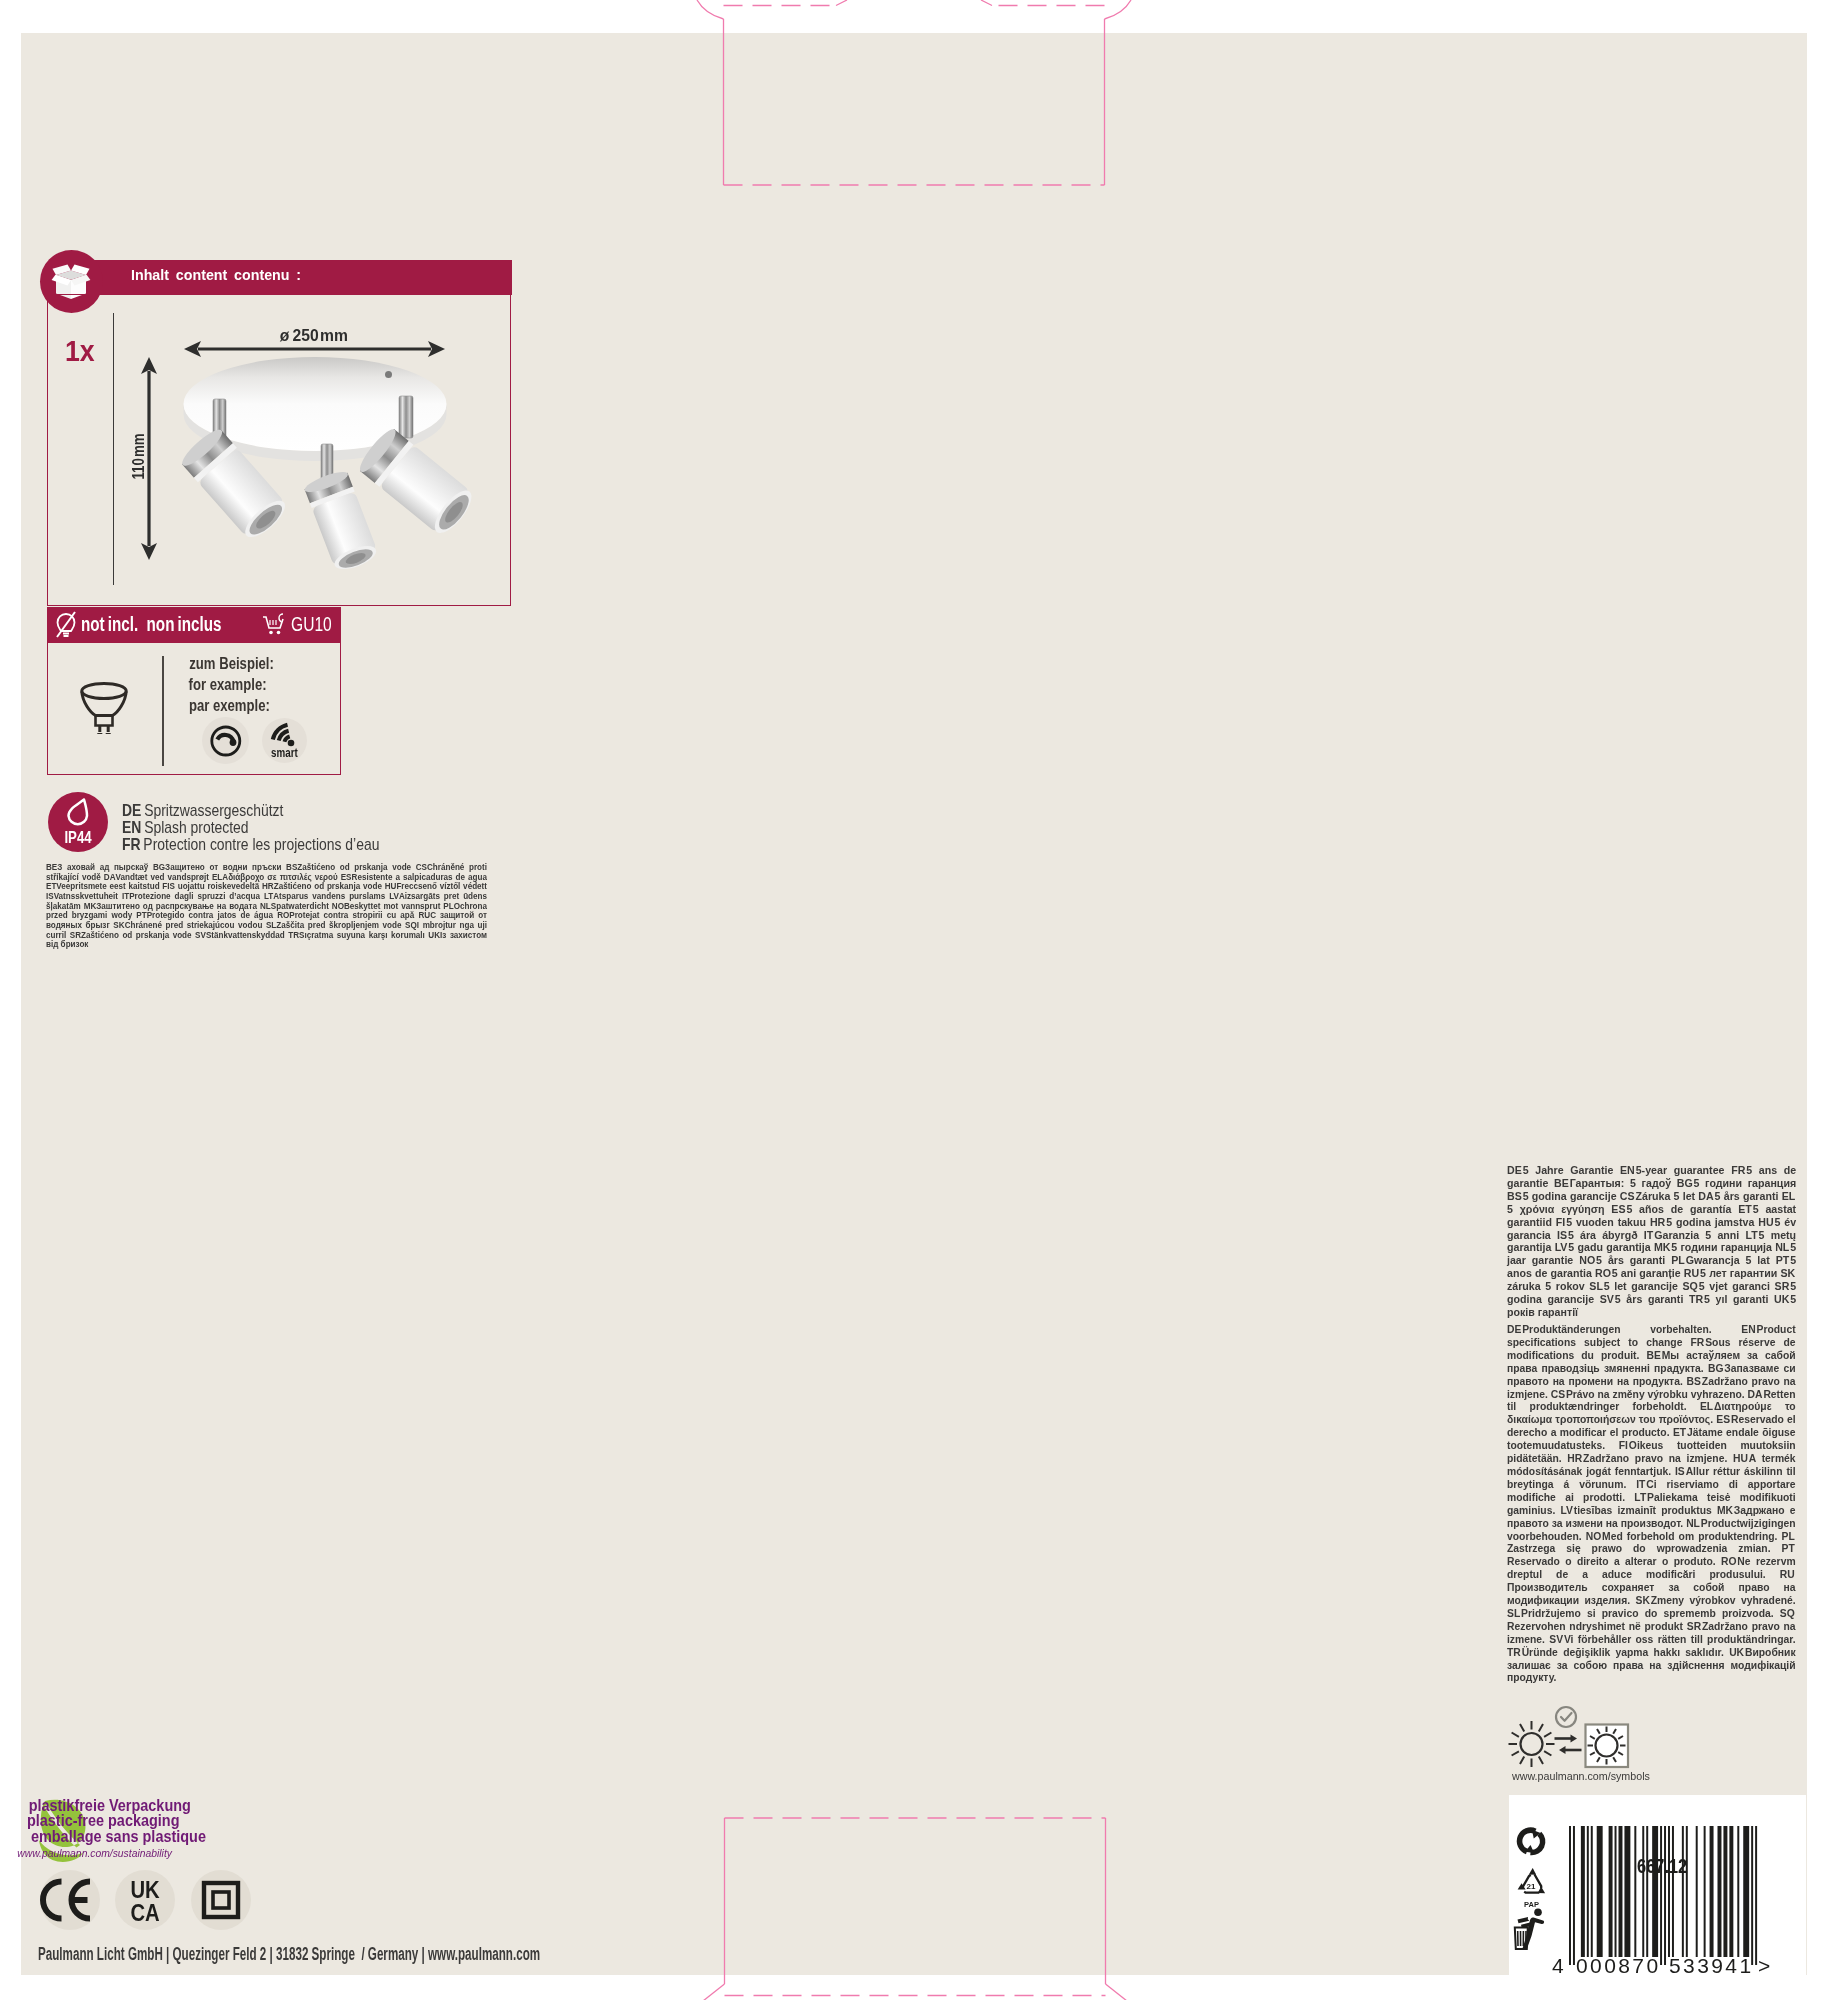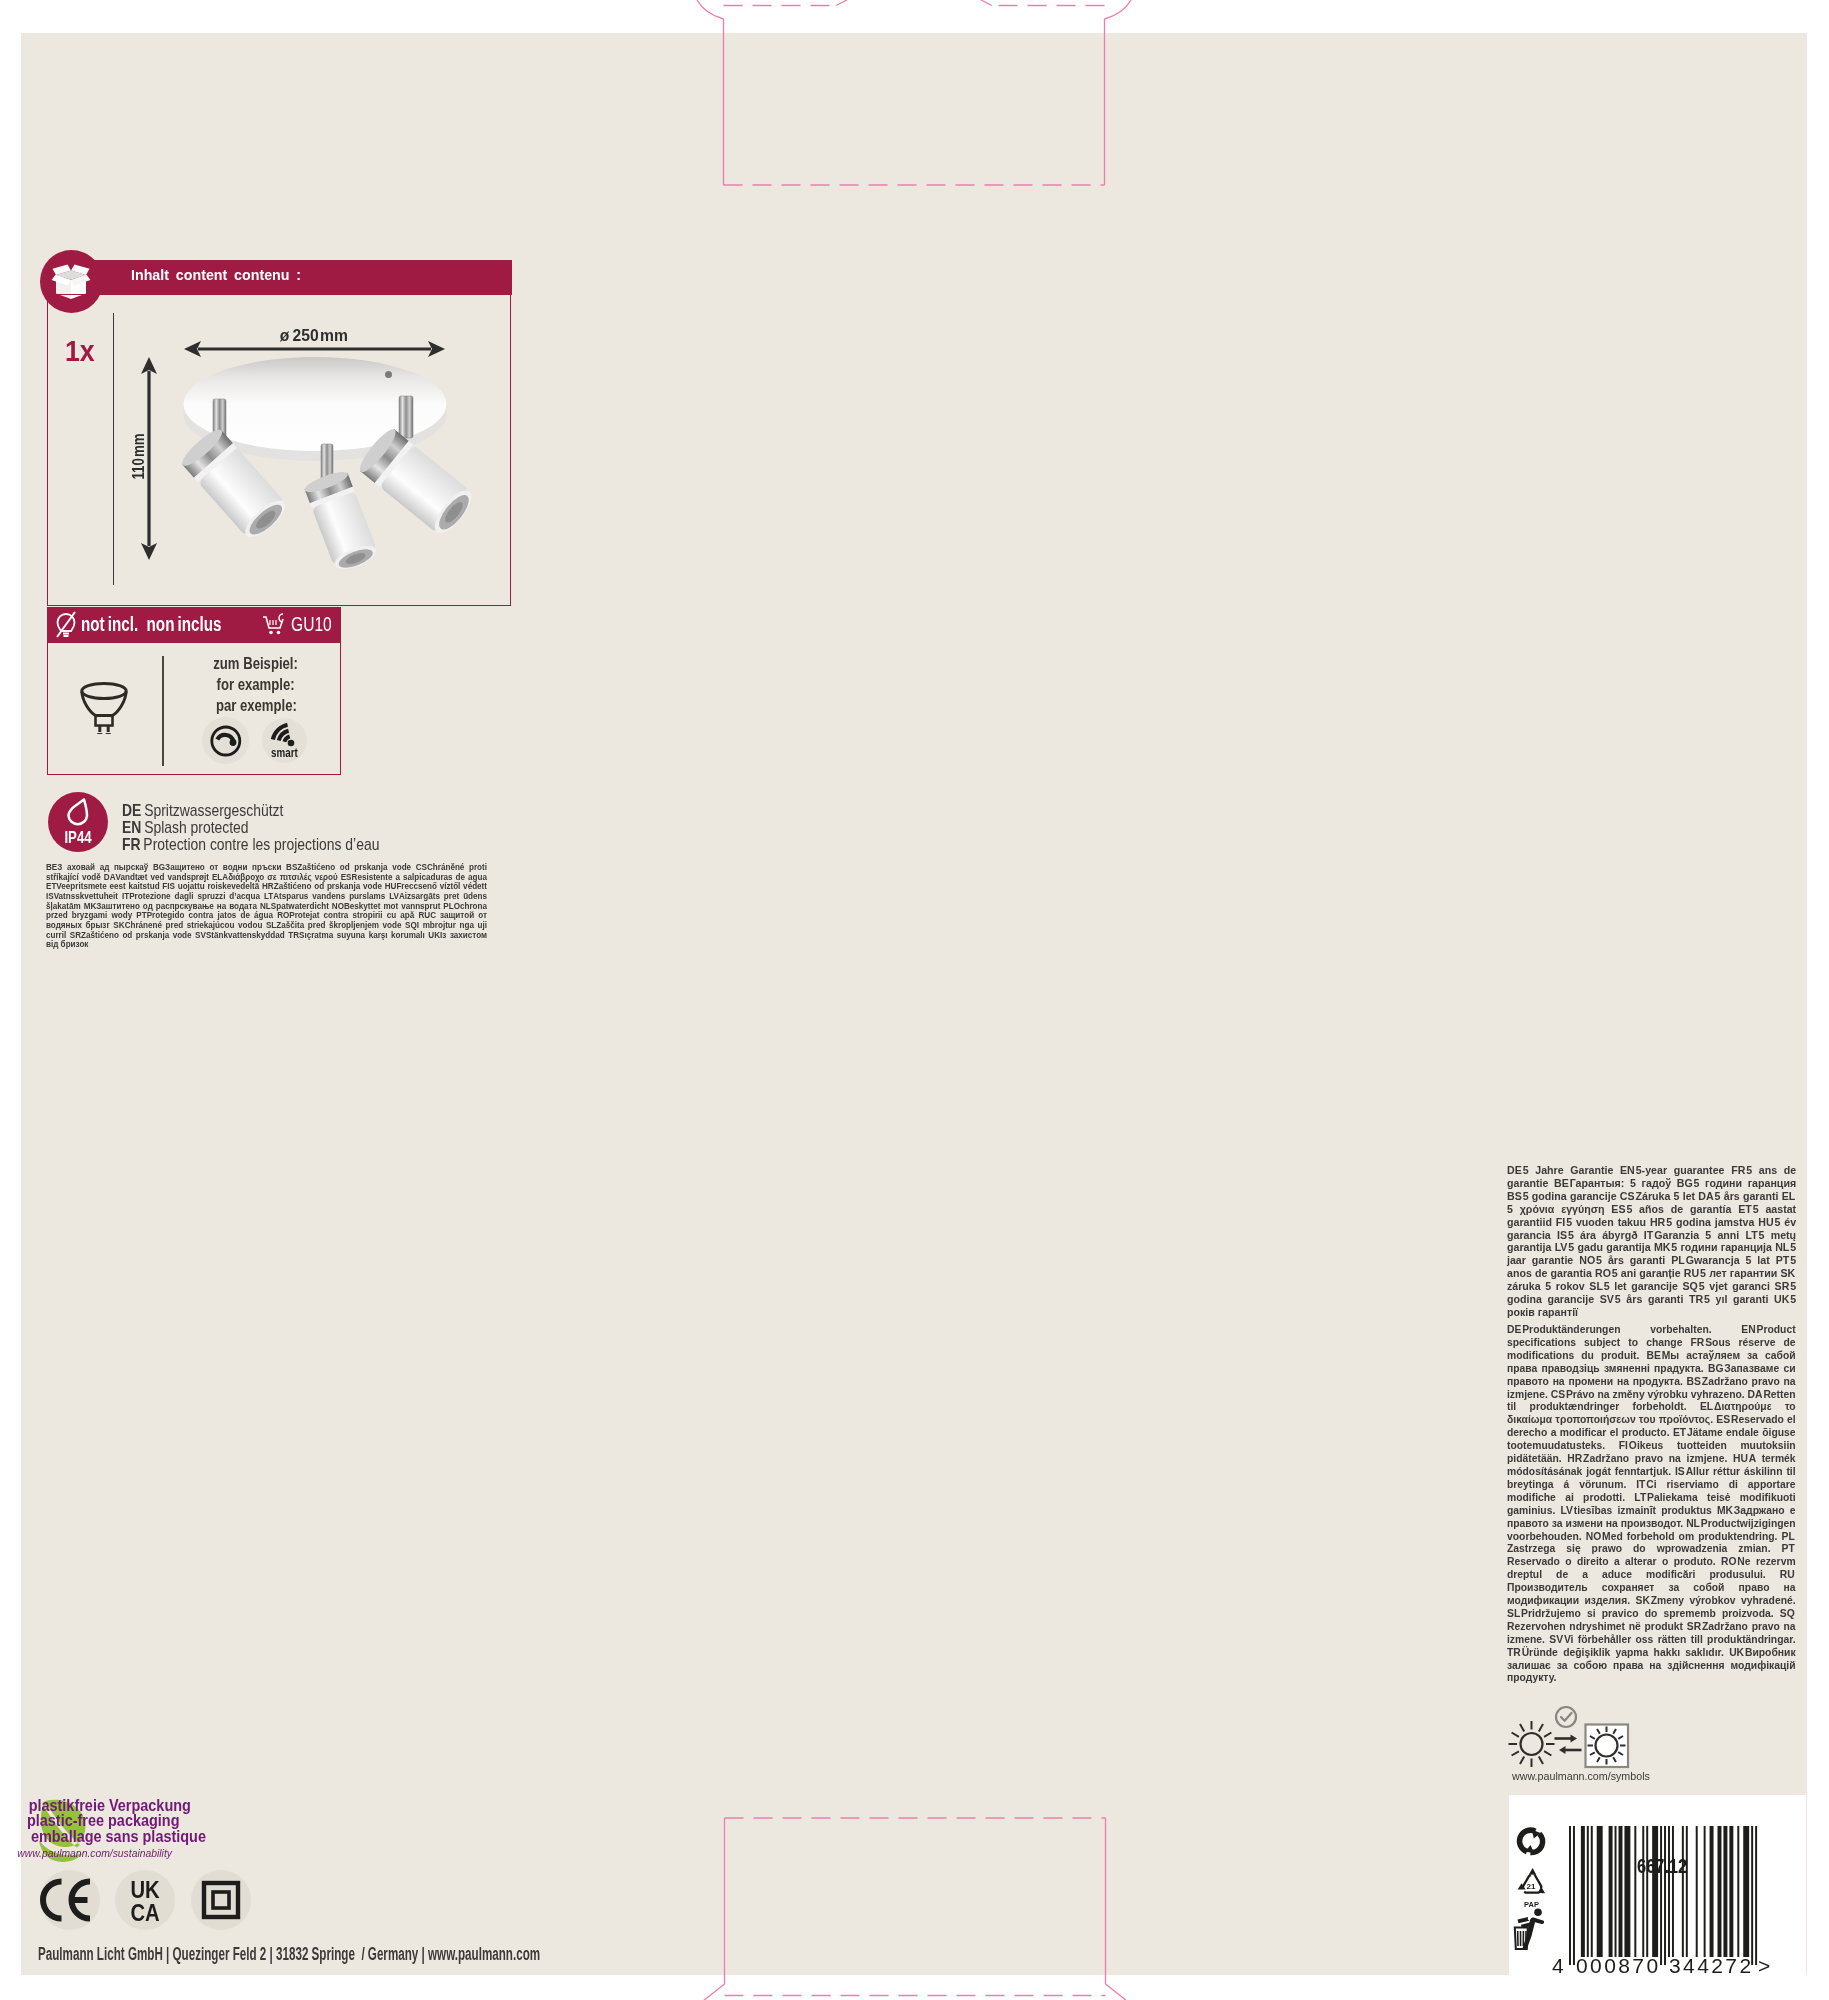--- a/index.html
+++ b/index.html
@@ -160,21 +160,21 @@
 <svg class="abs" style="left:80px;top:682px;" width="48" height="56" viewBox="0 0 48 56" fill="none" stroke="#2E2A26" stroke-width="3">
   <ellipse cx="24" cy="9" rx="22.2" ry="7.5"></ellipse>
   <path d="M1.8,9.5 C2.5,20 10,30.5 15.5,33.5 L32.5,33.5 C38,30.5 45.5,20 46.2,9.5"></path>
   <path d="M15.5,33.5 L15.5,43.5 L32.5,43.5 L32.5,33.5" stroke-width="2.6"></path>
   <path d="M19.8,43.5 V50 M28.2,43.5 V50" stroke-width="3"></path>
   <path d="M19.8,51 V52 M28.2,51 V52" stroke-width="5"></path>
 </svg>
 
 <div class="abs" style="left:162px;top:656px;width:1.5px;height:110px;background:#4A4642;"></div>
 
-<div class="abs" style="left:180px;top:653px;width:152px;color:#3B3632;font-size:16px;font-weight:bold;text-align:center;line-height:21px;">
+<div class="abs" style="left:180px;top:653px;width:152px;color:#3B3632;font-size:16px;font-weight:bold;text-align:left;line-height:21px;">
   <span class="cx" style="transform:scaleX(0.82);transform-origin:center;">zum Beispiel:</span><br>
   <span class="cx" style="transform:scaleX(0.82);transform-origin:center;">for example:</span><br>
   <span class="cx" style="transform:scaleX(0.82);transform-origin:center;">par exemple:</span>
 </div>
 
 <svg class="abs" style="left:202px;top:717px;" width="47" height="47" viewBox="0 0 47 47">
   <circle cx="23.5" cy="23.5" r="23.5" fill="#E4DFD7"></circle>
   <circle cx="23.8" cy="24" r="14" fill="none" stroke="#1d1d1b" stroke-width="2.8"></circle>
   <path d="M15.3,22.5 A8.8,8.8 0 0 1 31.5,24.5" fill="none" stroke="#1d1d1b" stroke-width="4.2"></path>
   <circle cx="31" cy="25.5" r="3.4" fill="#1d1d1b"></circle>
@@ -309,21 +309,21 @@
 <rect x="160.38" y="0" width="3.96" height="131"></rect>
 <rect x="168.3" y="0" width="1.98" height="131"></rect>
 <rect x="174.24" y="0" width="5.94" height="131"></rect>
 <rect x="182.16" y="0" width="1.98" height="139"></rect>
 <rect x="186.12" y="0" width="1.98" height="139"></rect>
 </svg>
 
 <div class="abs" style="left:1552px;top:1954px;color:#1d1d1b;font-size:21px;width:240px;height:24px;">
   <span class="abs" style="left:0px;">4</span>
   <span class="abs" style="left:24px;letter-spacing:2.4px;">000870</span>
-  <span class="abs" style="left:117px;letter-spacing:2.4px;">344272</span>
+  <span class="abs" style="left:117px;letter-spacing:2.4px;">533941</span>
   <span class="abs" style="left:206px;">&gt;</span>
 </div>
 
 <svg class="abs" style="left:36px;top:1796px;" width="56" height="68" viewBox="0 0 56 68" fill="#94C23C">
   <path d="M9,5 C28,0 46,10 49,26 C51.5,39 44,50 31,51 C17,52 6,42 5,27 C4.5,18 6,10 9,5 Z
            M11,8 C20,24 32,38 44,49 L40.5,51.5 C29,41 18,27 8.5,11 Z" fill-rule="evenodd"></path>
   <path d="M3,44 C12,57 30,63 47,57 C42,64.5 28,68.5 16.5,64 C8.5,60.5 4,52.5 3,44 Z"></path>
 </svg>
 
 <div class="abs" style="left:0px;top:1798px;width:255px;text-align:left;color:#701a75;font-weight:bold;font-size:17px;line-height:15.3px;">

